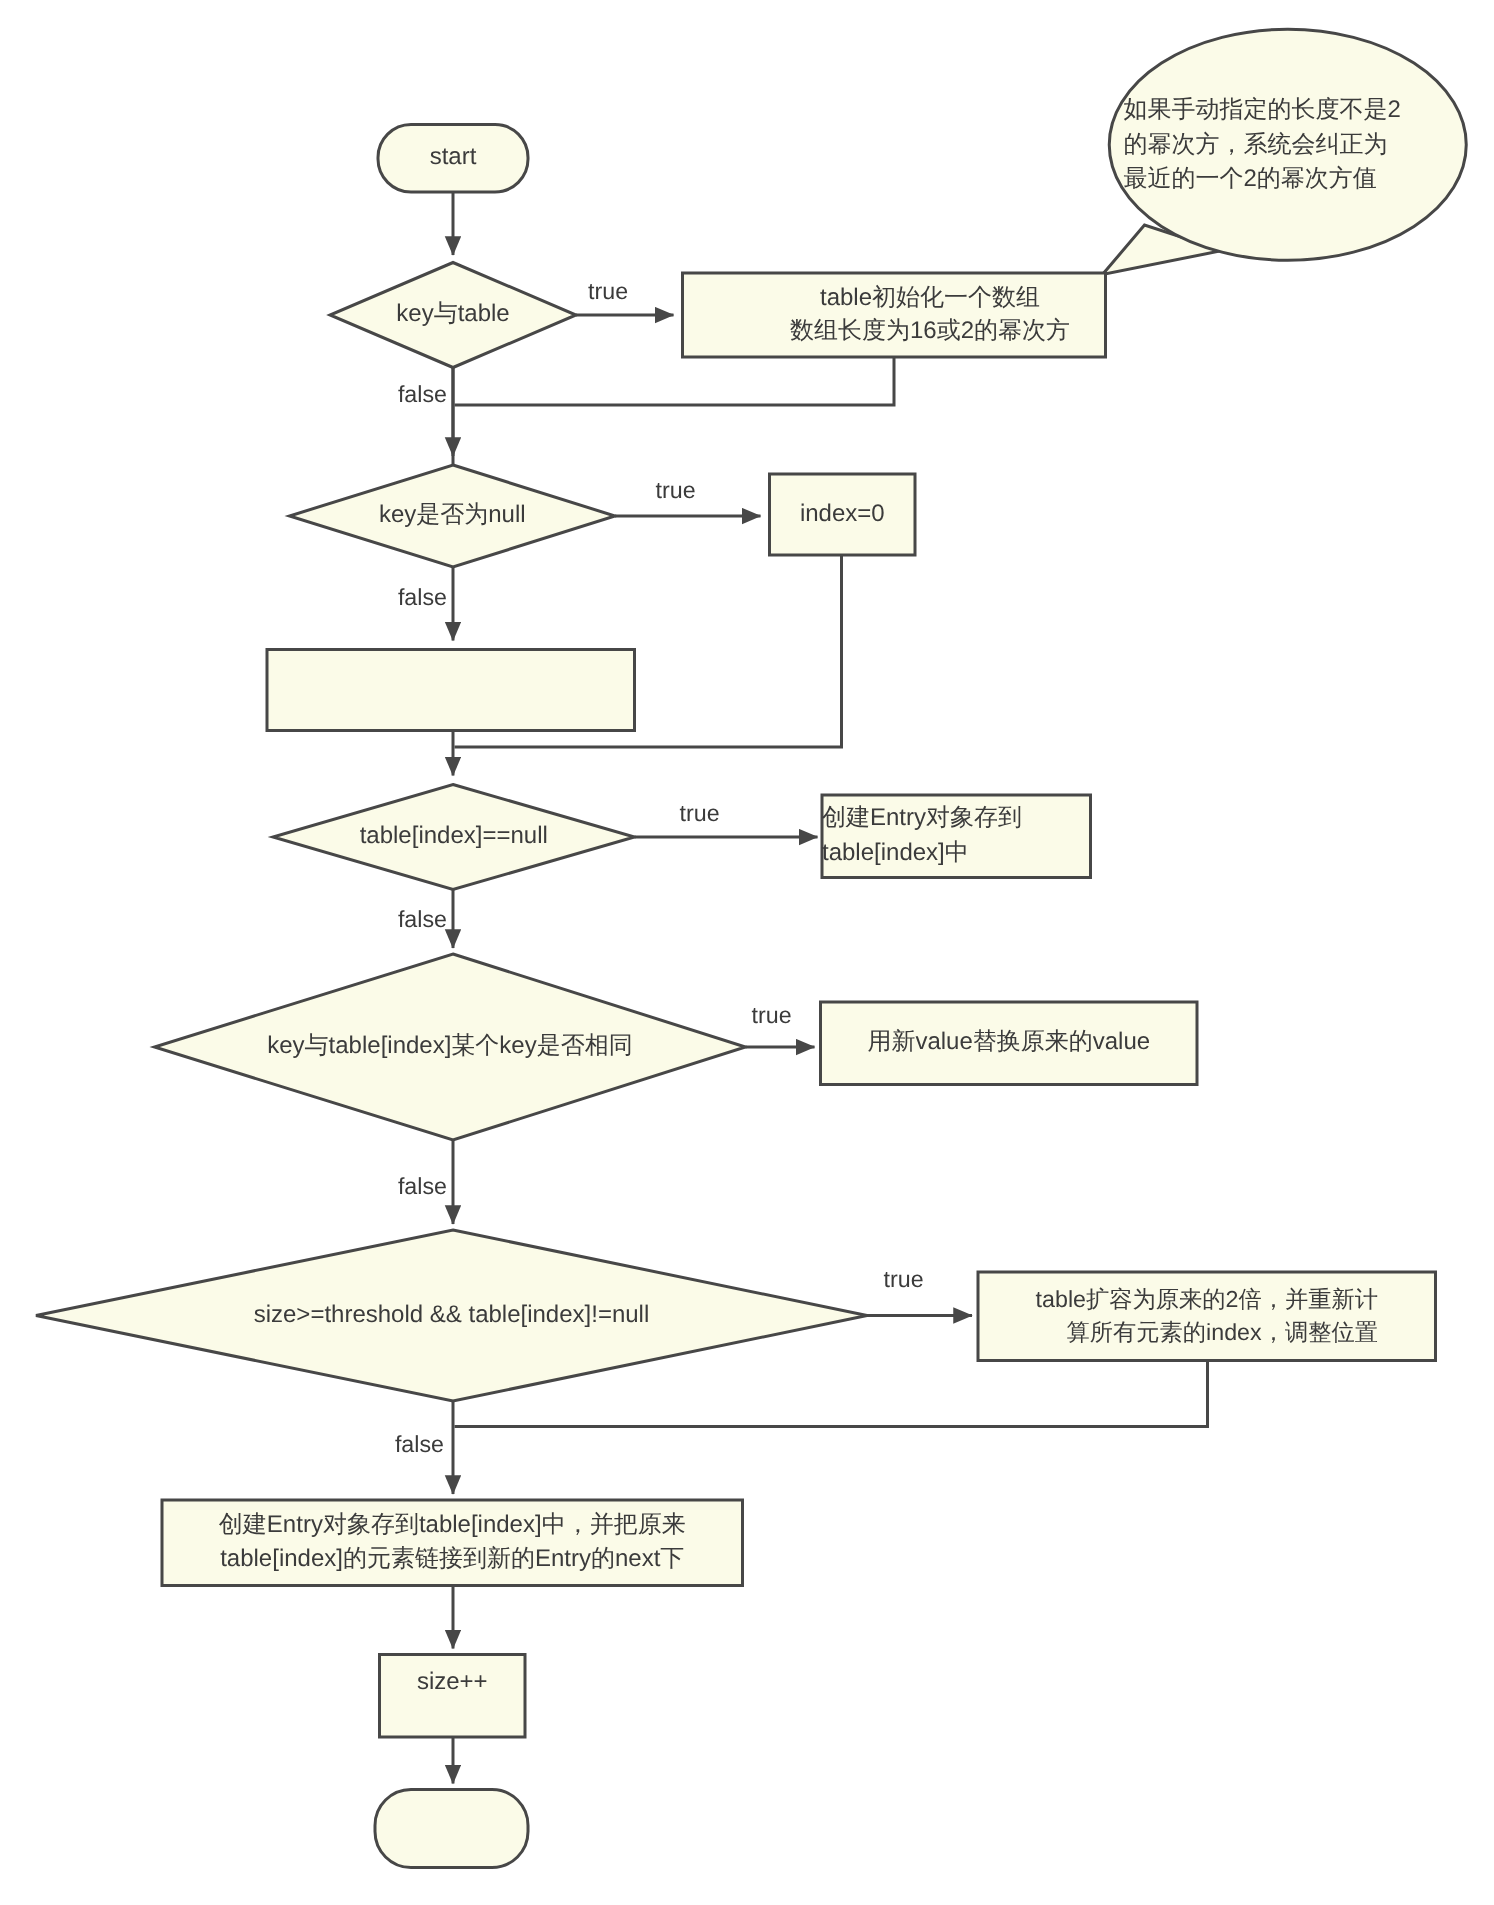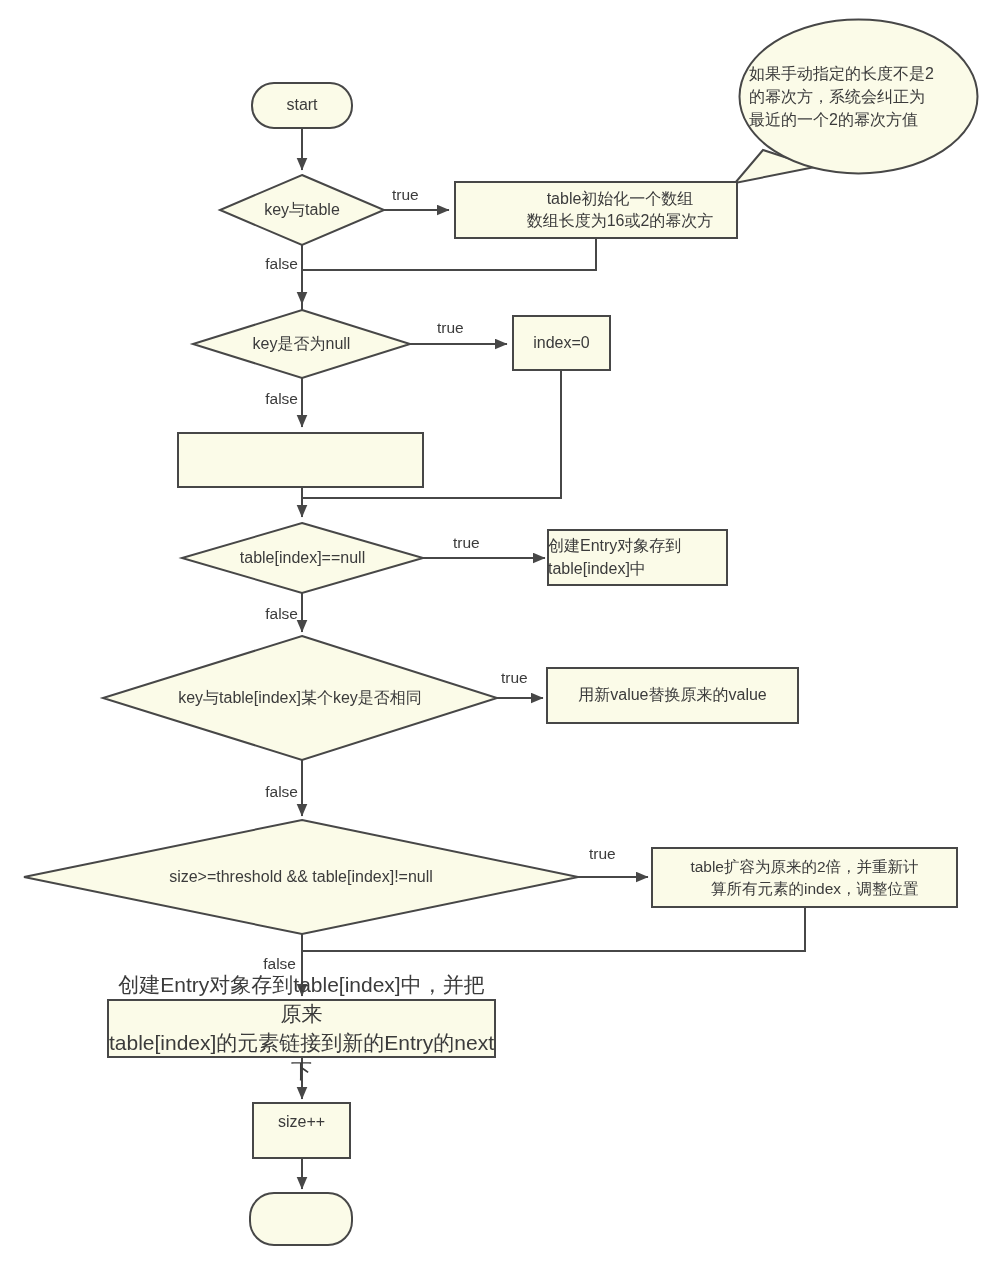--- a/index.html
+++ b/index.html
@@ -106,21 +106,21 @@
 
   <div class="lbl" style="left:547px;top:668px;width:251px;height:55px;">用新value替换原来的value</div>
 
   <div class="lbl" style="left:103px;top:636px;width:394px;height:124px;">key与table[index]某个key是否相同</div>
 
   <div class="lbl" style="left:24px;top:820px;width:554px;height:114px;">size&gt;=threshold &amp;&amp; table[index]!=null</div>
 
   <div class="lbl" style="left:652px;top:848px;width:305px;height:59px;font-size:15.5px;text-align:right;">table扩容为原来的2倍，并重新计
 算所有元素的index，调整位置</div>
 
-  <div class="lbl" style="left:108px;top:1000px;width:387px;height:57px;font-size:21px;">创建Entry对象存到table[index]中，并把原来
+  <div class="lbl" style="left:108px;top:1000px;width:387px;height:57px;font-size:16px;">创建Entry对象存到table[index]中，并把原来
 table[index]的元素链接到新的Entry的next下</div>
 
   <div class="lbl" style="left:253px;top:1103px;width:97px;height:38px;">size++</div>
 
 
   <div class="edge-lbl" style="left:392px;top:186px;">true</div>
   <div class="edge-lbl right" style="left:252px;top:255px;width:46px;">false</div>
 
   <div class="edge-lbl" style="left:437px;top:319px;">true</div>
   <div class="edge-lbl right" style="left:252px;top:390px;width:46px;">false</div>

